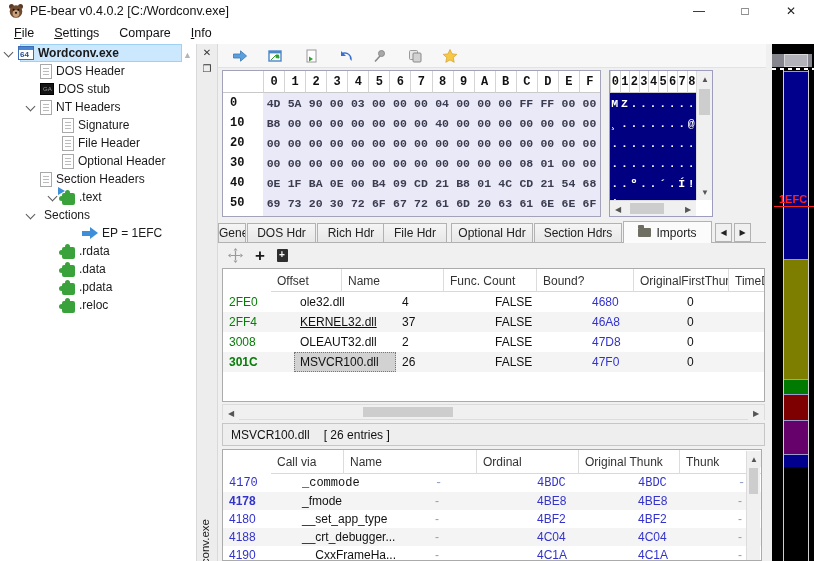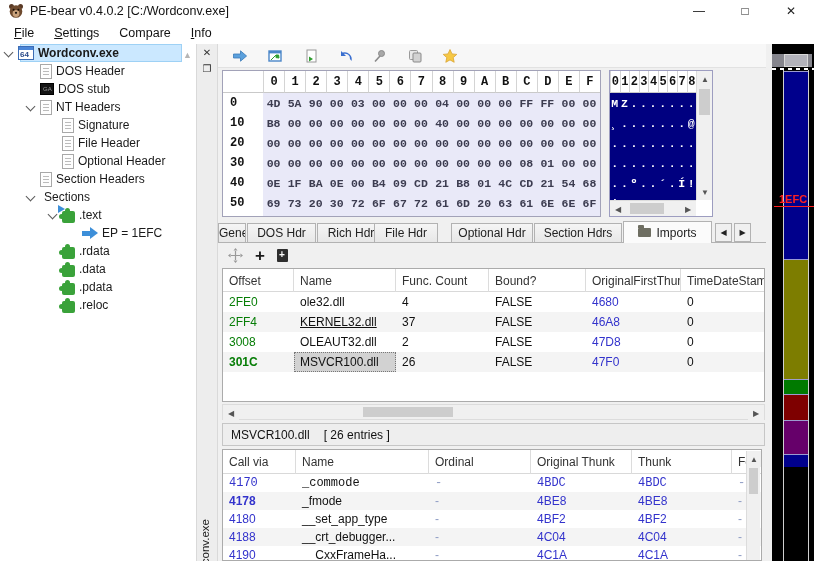--- a/index.html
+++ b/index.html
@@ -130,21 +130,21 @@
   
   .imp-toolbar { position:absolute; left:0; top:199px; width:548px; height:24px; display:flex;
                  align-items:center; gap:12px; padding-left:10px; }
   .ic-move { width:15px; height:15px; }
   .ic-plus { font-size:17px; font-weight:bold; color:#1a1a1a; line-height:15px; }
   .ic-addentry { position:relative; width:11px; height:13px; background:#2e2e2e; border-radius:1px; }
   .ic-addentry::after { content:"+"; position:absolute; left:2px; top:0px; color:#fff; font-size:10px; font-weight:bold; }
 
   
   .dtable { position:absolute; background:#fff; border:1px solid #ababab; overflow:hidden; }
-  .t-hrow { display:flex; border-bottom:1px solid #d9d9d9; background:#fff; }
+  .t-hrow { display:flex; border-bottom:1px solid #d9d9d9; background:#fff;margin-left:48px; }
   .t-hcell { flex:none; padding-left:6px; display:flex; align-items:center; color:#333;
              border-right:1px solid #dcdcdc; overflow:hidden; white-space:nowrap; }
   .t-row { display:flex; }
   .t-row.alt { background:#f4f4f4; }
   .t-cell { flex:none; padding-left:6px; display:flex; align-items:center; overflow:hidden; white-space:nowrap; }
   .c-green { color:#067d06; }
   .c-blue { color:#3333cc; }
   .c-dash { color:#8e9cc4; }
   .c-name { color:#111; }
   .c-plain { color:#111; }
@@ -257,33 +257,33 @@
           <span class="tree-label">Optional Header</span>
         </div>
         <div class="tree-row">
           <span style="position: relative; width: 26px; flex: 0 0 auto;"></span>
           <span style="width: 8px; flex: 0 0 auto; position: relative;"></span>
           <span style="width: 6px; flex: 0 0 auto; position: relative;"></span>
           <span class="ticon i-doc"></span>
           <span class="tree-label">Section Headers</span>
         </div>
         <div class="tree-row">
-          <span style="position: relative; width: 26px; flex: 0 0 auto;"></span>
-          <span class="chev"></span>
-          <span style="width: 6px; flex: 0 0 auto; position: relative;"></span>
-          <span class="tree-label">Sections</span>
-        </div>
-        <div class="tree-row">
           <span style="position: relative; width: 48px; flex: 0 0 auto;"></span>
           <span class="chev"></span>
           <span style="width: 6px; flex: 0 0 auto; position: relative;"></span>
           <span class="ticon i-puz">
             <span class="ep-ov"></span>
           </span>
           <span class="tree-label">.text</span>
+        </div>
+        <div class="tree-row">
+          <span style="position: relative; width: 26px; flex: 0 0 auto;"></span>
+          <span class="chev"></span>
+          <span style="width: 6px; flex: 0 0 auto; position: relative;"></span>
+          <span class="tree-label">Sections</span>
         </div>
         <div class="tree-row">
           <span style="position: relative; width: 68px; flex: 0 0 auto;"></span>
           <span style="width: 8px; flex: 0 0 auto; position: relative;"></span>
           <span style="width: 6px; flex: 0 0 auto; position: relative;"></span>
           <span class="ticon i-eparrow"></span>
           <span class="tree-label">EP = 1EFC</span>
         </div>
         <div class="tree-row">
           <span style="position: relative; width: 48px; flex: 0 0 auto;"></span>
@@ -603,21 +603,21 @@
         <div class="baseline"></div>
       <div class="tab clip-left" style="left: 0px; width: 28px;">
             <span>General</span>
           </div>
           <div class="tab" style="left: 29px; width: 69px;">
             <span>DOS Hdr</span>
           </div>
           <div class="tab" style="left: 99px; width: 68px;">
             <span>Rich Hdr</span>
           </div>
-          <div class="tab" style="left: 156px; width: 64px;">
+          <div class="tab" style="left: 165px; width: 64px;">
             <span>File Hdr</span>
           </div>
           <div class="tab" style="left: 233px; width: 82px;">
             <span>Optional Hdr</span>
           </div>
           <div class="tab" style="left: 316px; width: 88px;">
             <span>Section Hdrs</span>
           </div>
           <div class="tab active" style="left: 405px; width: 89px;">
             <span class="folder-ic"></span>

